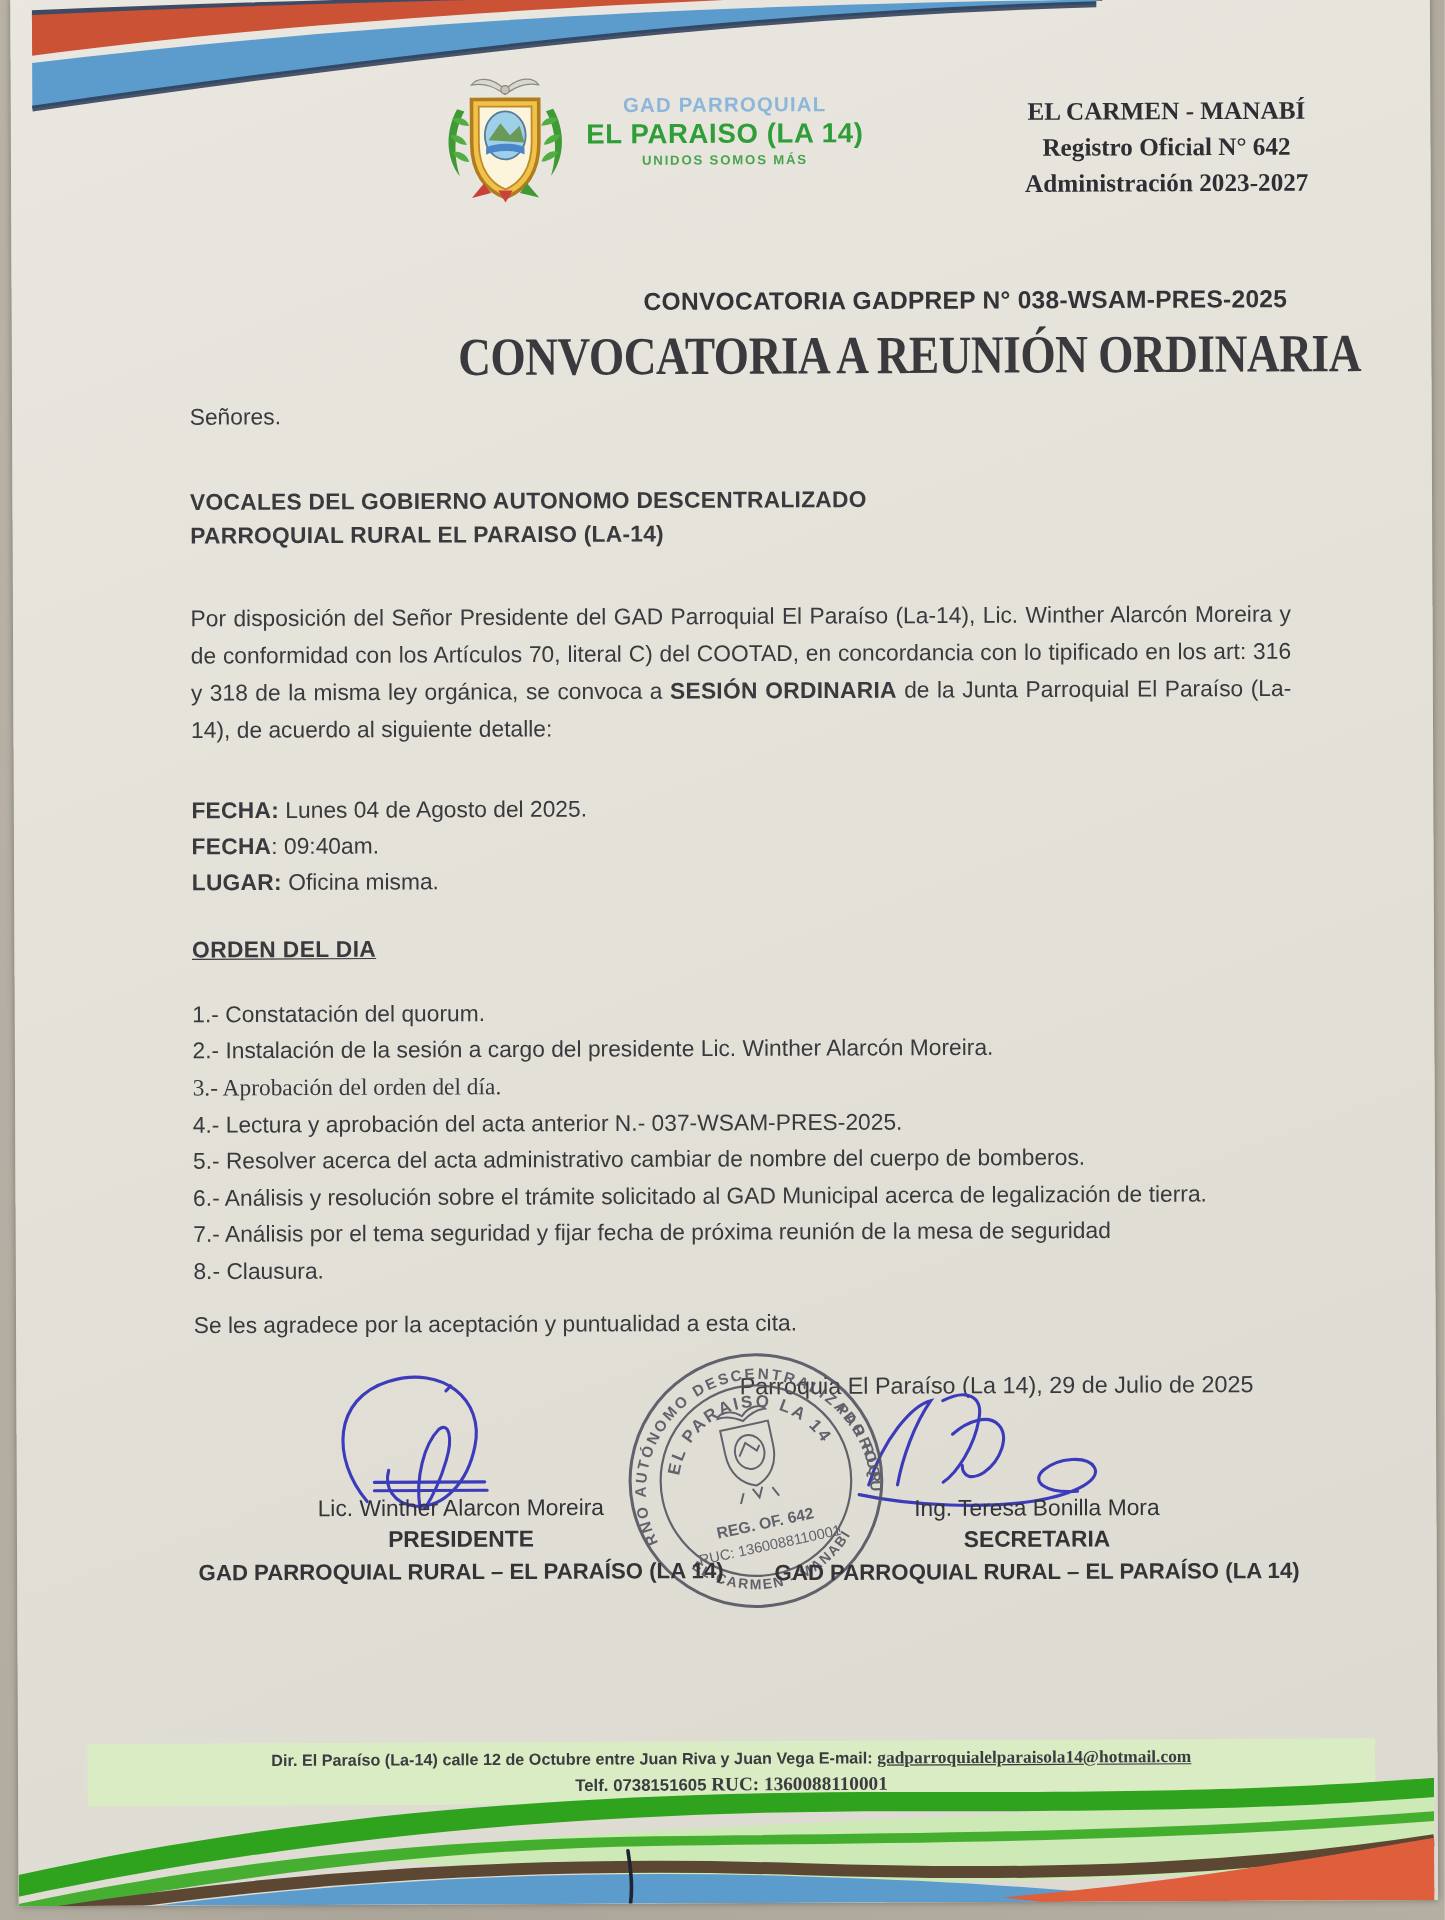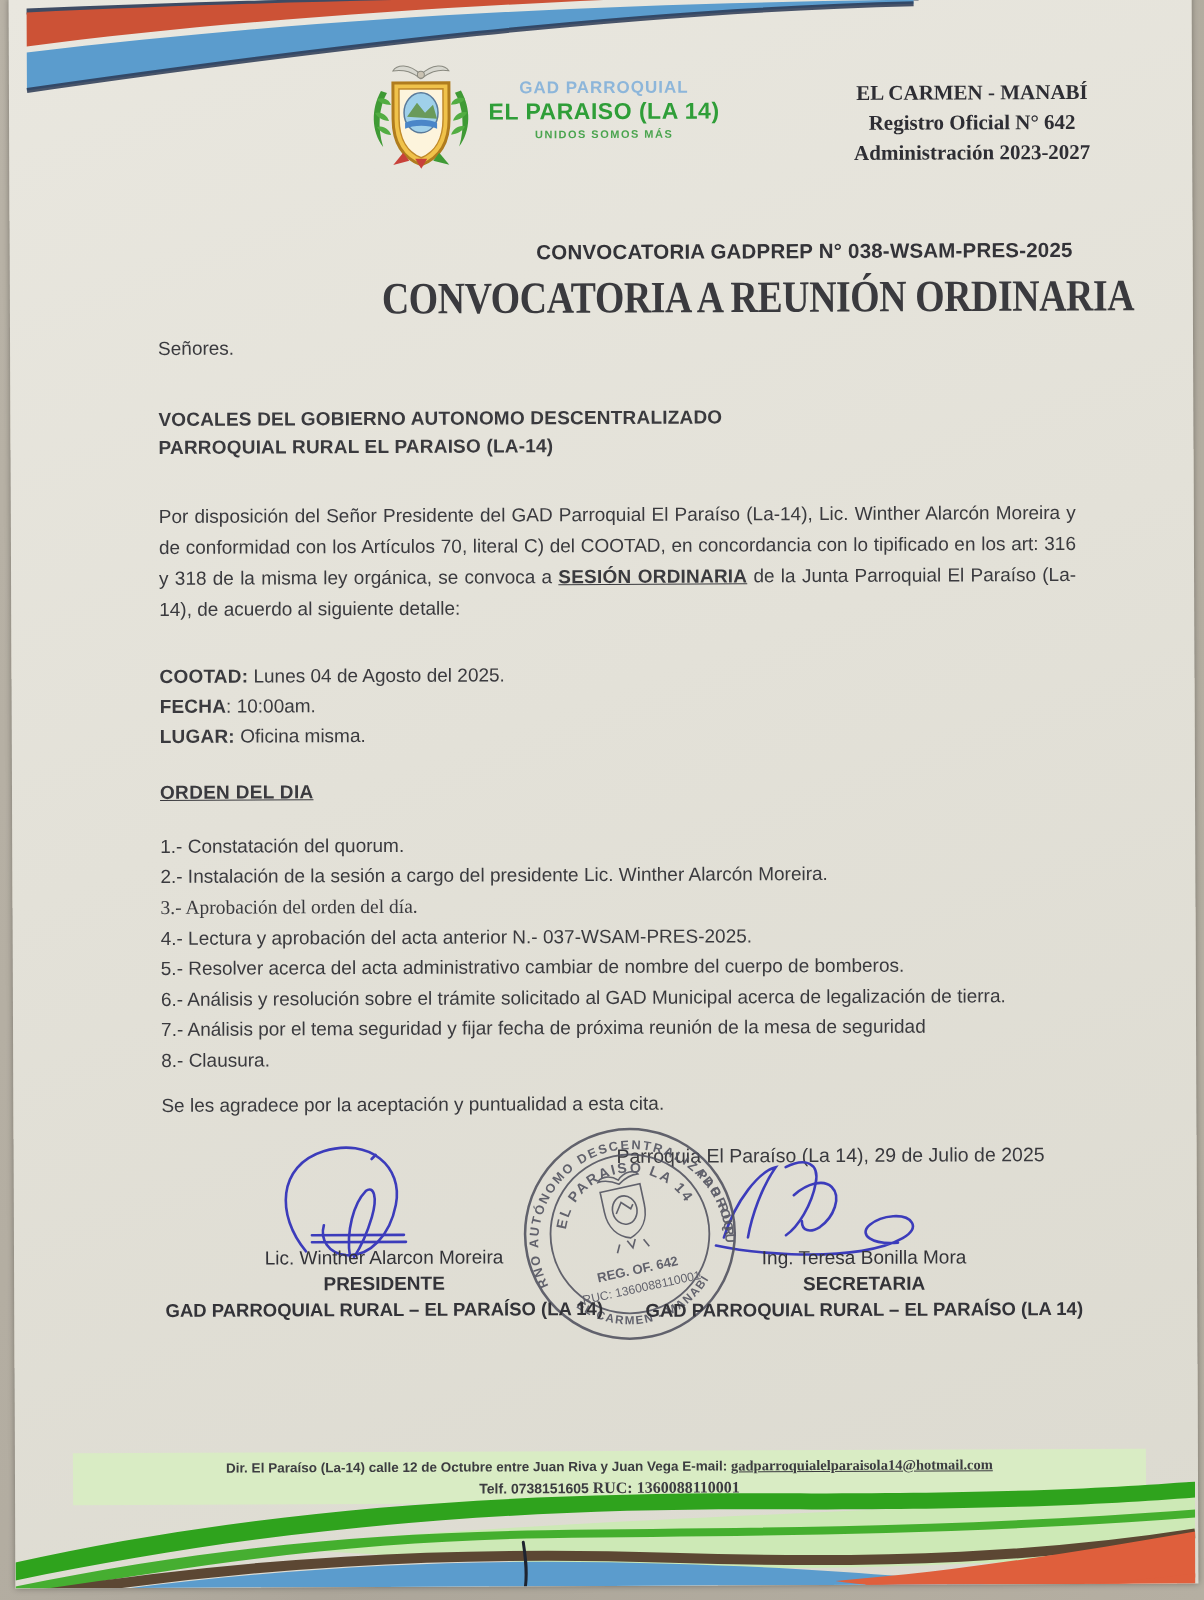--- a/index.html
+++ b/index.html
@@ -39,21 +39,21 @@
     font-family:"Liberation Serif", serif; font-weight:bold; font-size:43px;
     color:#3a3a3e; white-space:nowrap;
     transform:scale(.88,1.04); transform-origin:left top; letter-spacing:-.5px;
   }
 
   
   .content{position:absolute; left:148px; right:118px; top:340px; font-size:19px; color:#3a3a3e;}
   .salutation{margin-bottom:46px;}
   .addressee{font-weight:bold; line-height:1.47; margin-bottom:40px; letter-spacing:.2px;}
   .intro{ text-align:justify; line-height:1.63; margin-bottom:36px; }
-  .intro b{letter-spacing:.2px;text-decoration:underline;}
+  .intro b{letter-spacing:.2px;}
   .details{line-height:1.58; margin-bottom:30px;}
   .details b{letter-spacing:.2px;}
   .orden{font-weight:bold; text-decoration:underline; letter-spacing:.3px; margin-bottom:28px;}
   .agenda{list-style:none; line-height:1.55;}
   .agenda li{margin-bottom:1px;}
   .agenda li.serif{font-family:"Liberation Serif", serif; font-size:19.5px;}
   .thanks{margin-top:20px;}
   .dateline{margin-top:30px; text-align:right; padding-right:34px; font-size:19.5px;}
 
   
@@ -129,22 +129,22 @@
     <p class="salutation">Señores.</p>
 
     <div class="addressee">
       <div>VOCALES DEL GOBIERNO AUTONOMO DESCENTRALIZADO</div>
       <div>PARROQUIAL RURAL EL PARAISO (LA-14)</div>
     </div>
 
     <p class="intro"><span>Por disposición del Señor Presidente del GAD Parroquial El Paraíso (La-14), Lic. Winther Alarcón Moreira y de conformidad con los Artículos 70, literal C) del COOTAD, en concordancia con lo tipificado en los art: 316 y 318 de la misma ley orgánica, se convoca a </span><b>SESIÓN ORDINARIA</b><span> de la Junta Parroquial El Paraíso (La-14), de acuerdo al siguiente detalle:</span></p>
 
     <div class="details">
-      <div><b>COOTAD:</b><span> Lunes 04 de Agosto del 2025.</span></div>
-      <div><b>FECHA</b><span>: 10:00am.</span></div>
+      <div><b>FECHA:</b><span> Lunes 04 de Agosto del 2025.</span></div>
+      <div><b>FECHA</b><span>: 09:40am.</span></div>
       <div><b>LUGAR:</b><span> Oficina misma.</span></div>
     </div>
 
     <div class="orden">ORDEN DEL DIA</div>
 
     <ul class="agenda">
       <li>1.- Constatación del quorum.</li>
       <li>2.- Instalación de la sesión a cargo del presidente Lic. Winther Alarcón Moreira.</li>
       <li class="serif">3.- Aprobación del orden del día.</li>
       <li>4.- Lectura y aprobación del acta anterior N.- 037-WSAM-PRES-2025.</li>

